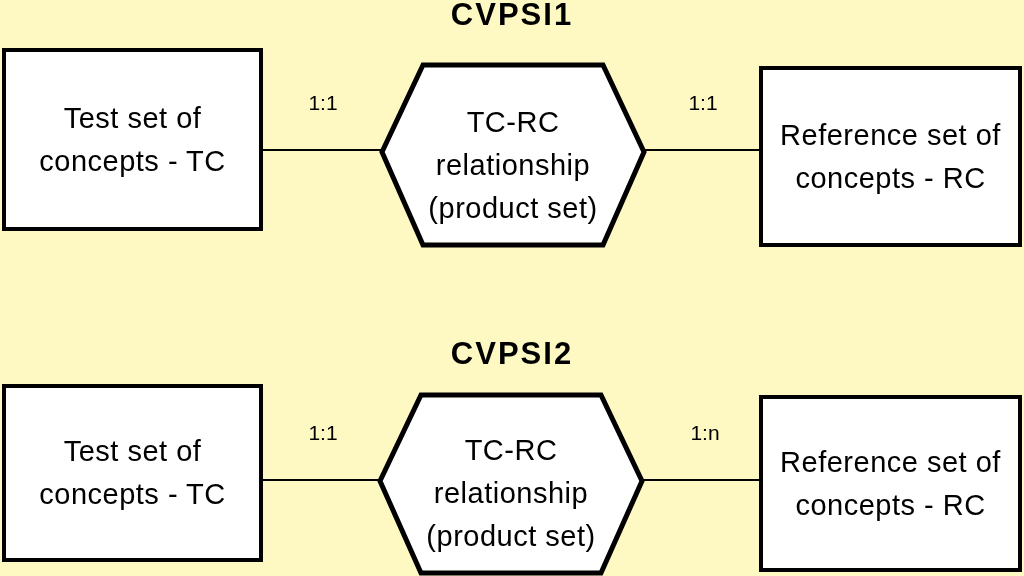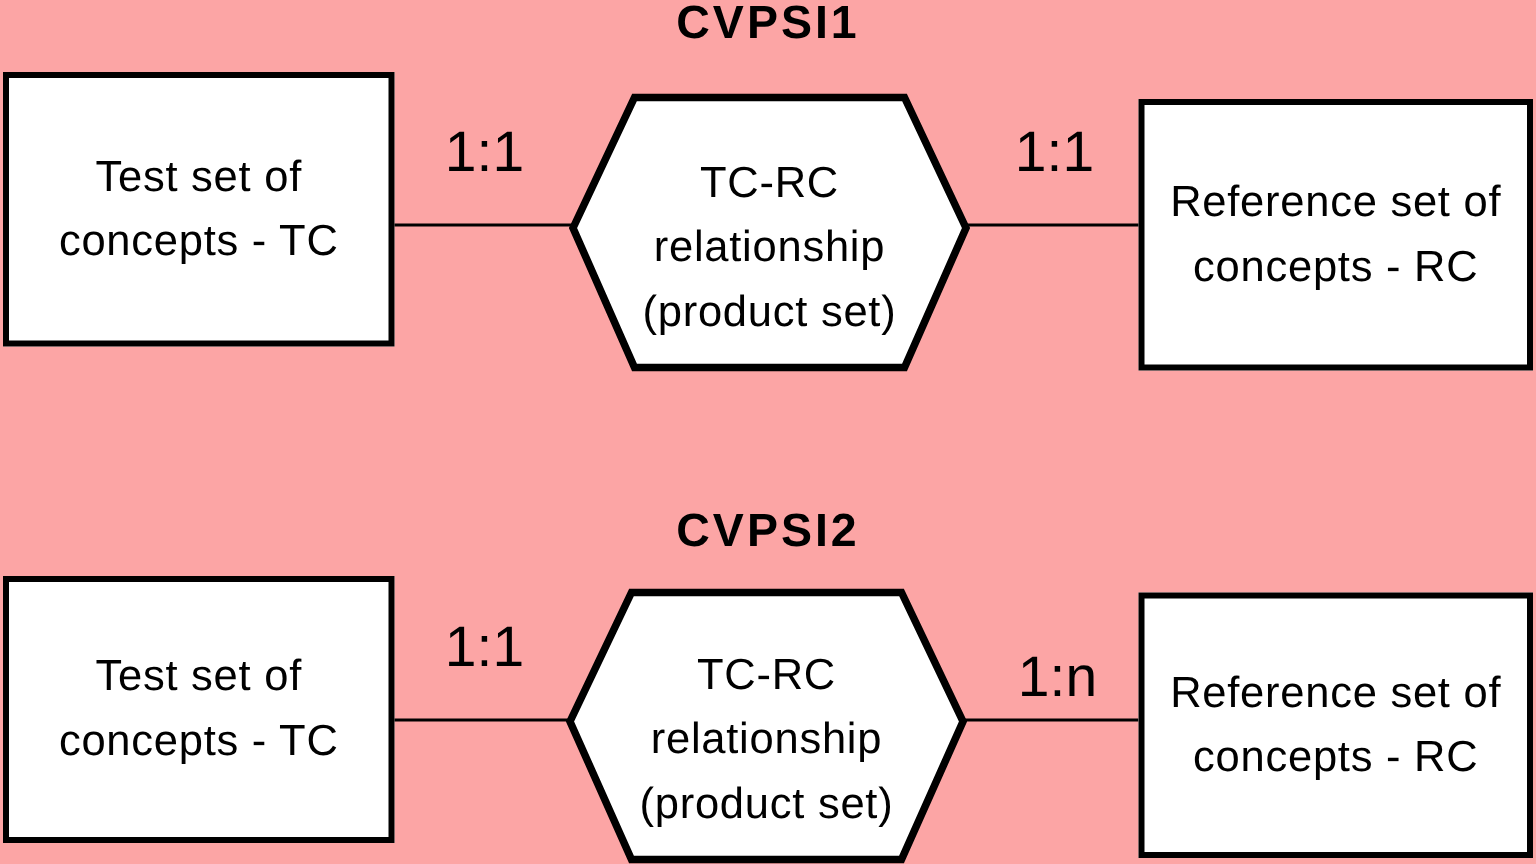--- a/index.html
+++ b/index.html
@@ -4,21 +4,21 @@
 <style>
   html, body {
     margin: 0;
     padding: 0;
     background: #ffffff;
   }
   .canvas {
     position: relative;
     width: 1024px;
     height: 576px;
-    background: #fca5a5;
+    background: #fef9c3;
     color: #000000;
     font-family: "Liberation Sans", sans-serif;
     overflow: hidden;
   }
   .diagram-title {
     position: absolute;
     left: 0;
     width: 1024px;
     text-align: center;
     font-weight: 700;
@@ -58,21 +58,21 @@
   }
   .connector {
     position: absolute;
     height: 2px;
     background: #000000;
   }
   .cardinality {
     position: absolute;
     width: 60px;
     text-align: center;
-    font-size: 38px;
+    font-size: 21px;
     line-height: 43px;
   }
 </style>
 </head>
 <body>
 
 <div class="canvas">
 
   <div class="diagram-title" style="top:-4px;">CVPSI1</div>
 
@@ -124,21 +124,21 @@
   </svg>
   <div class="hex-text" style="left:377px; top:392px; width:268px; height:184px;">
     <div>
       <div>TC-RC</div>
       <div>relationship</div>
       <div>(product set)</div>
     </div>
   </div>
 
   <div class="connector" style="left:642px; top:479px; width:117px;"></div>
-  <div class="cardinality" style="left:675px; top:411px;margin-top:20px;">1:n</div>
+  <div class="cardinality" style="left:675px; top:411px;">1:n</div>
 
   <div class="entity-box" style="left:759px; top:395px; width:263px; height:177px;">
     <div class="box-text">
       <div>Reference set of</div>
       <div>concepts - RC</div>
     </div>
   </div>
 
 </div>
 

